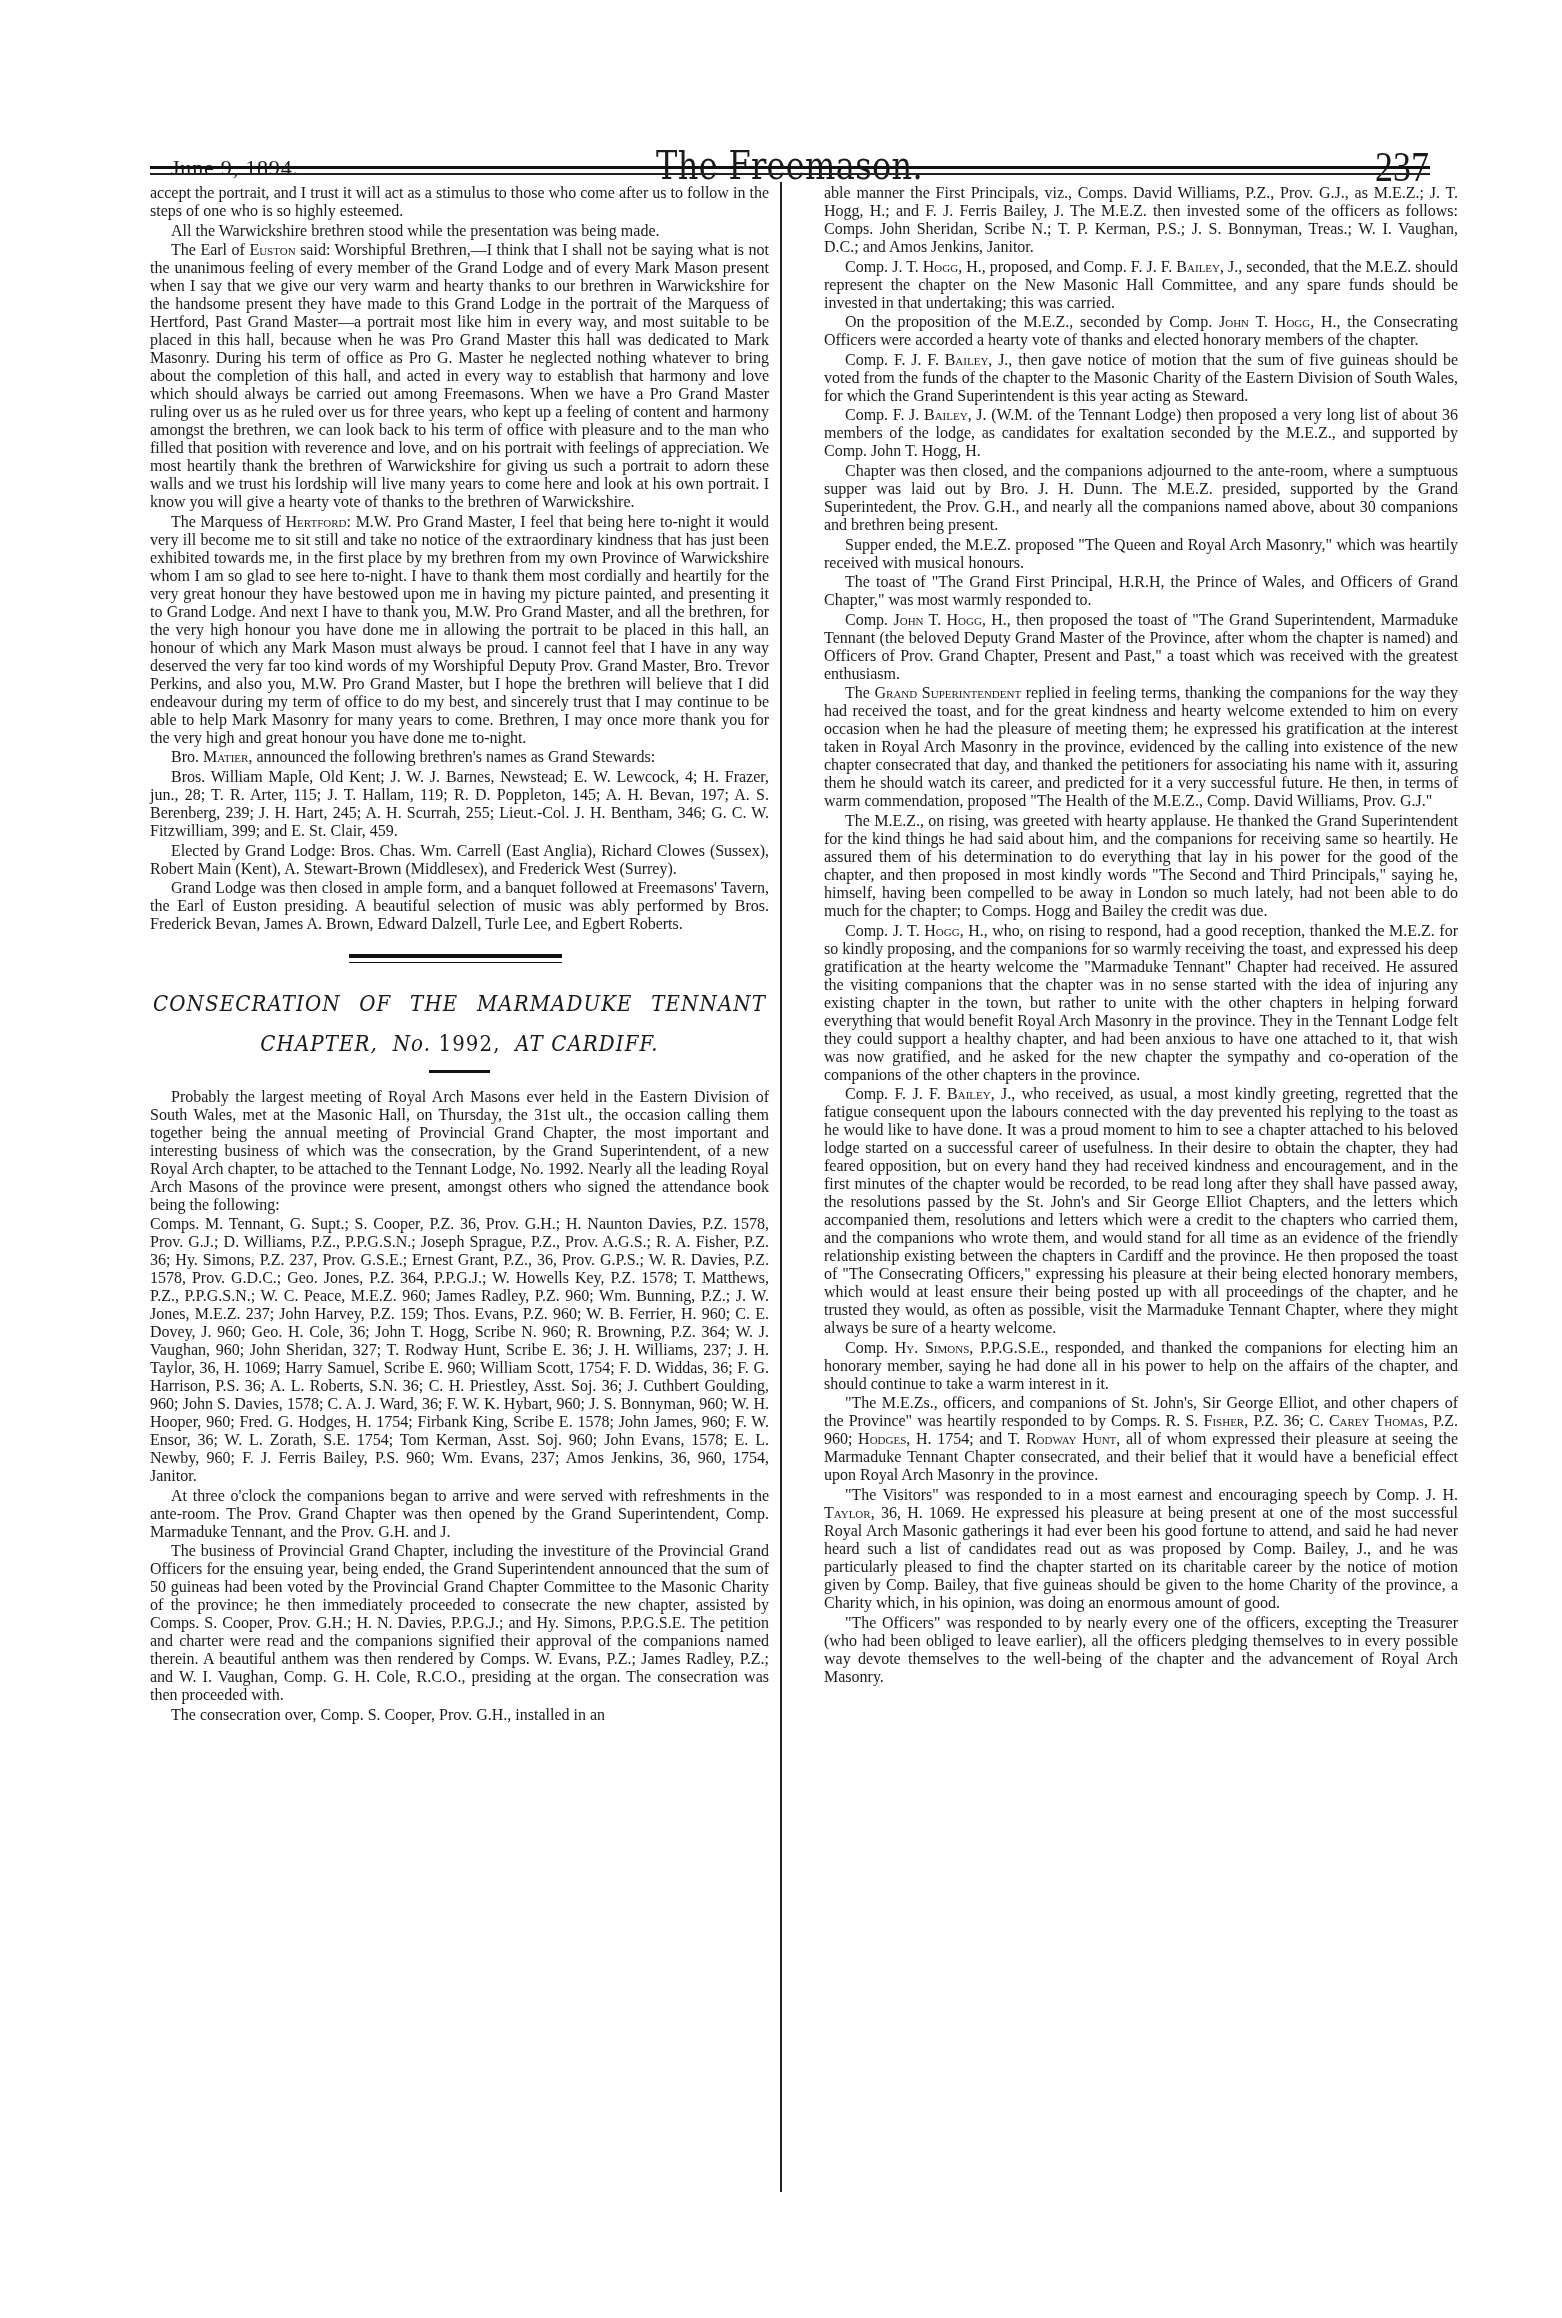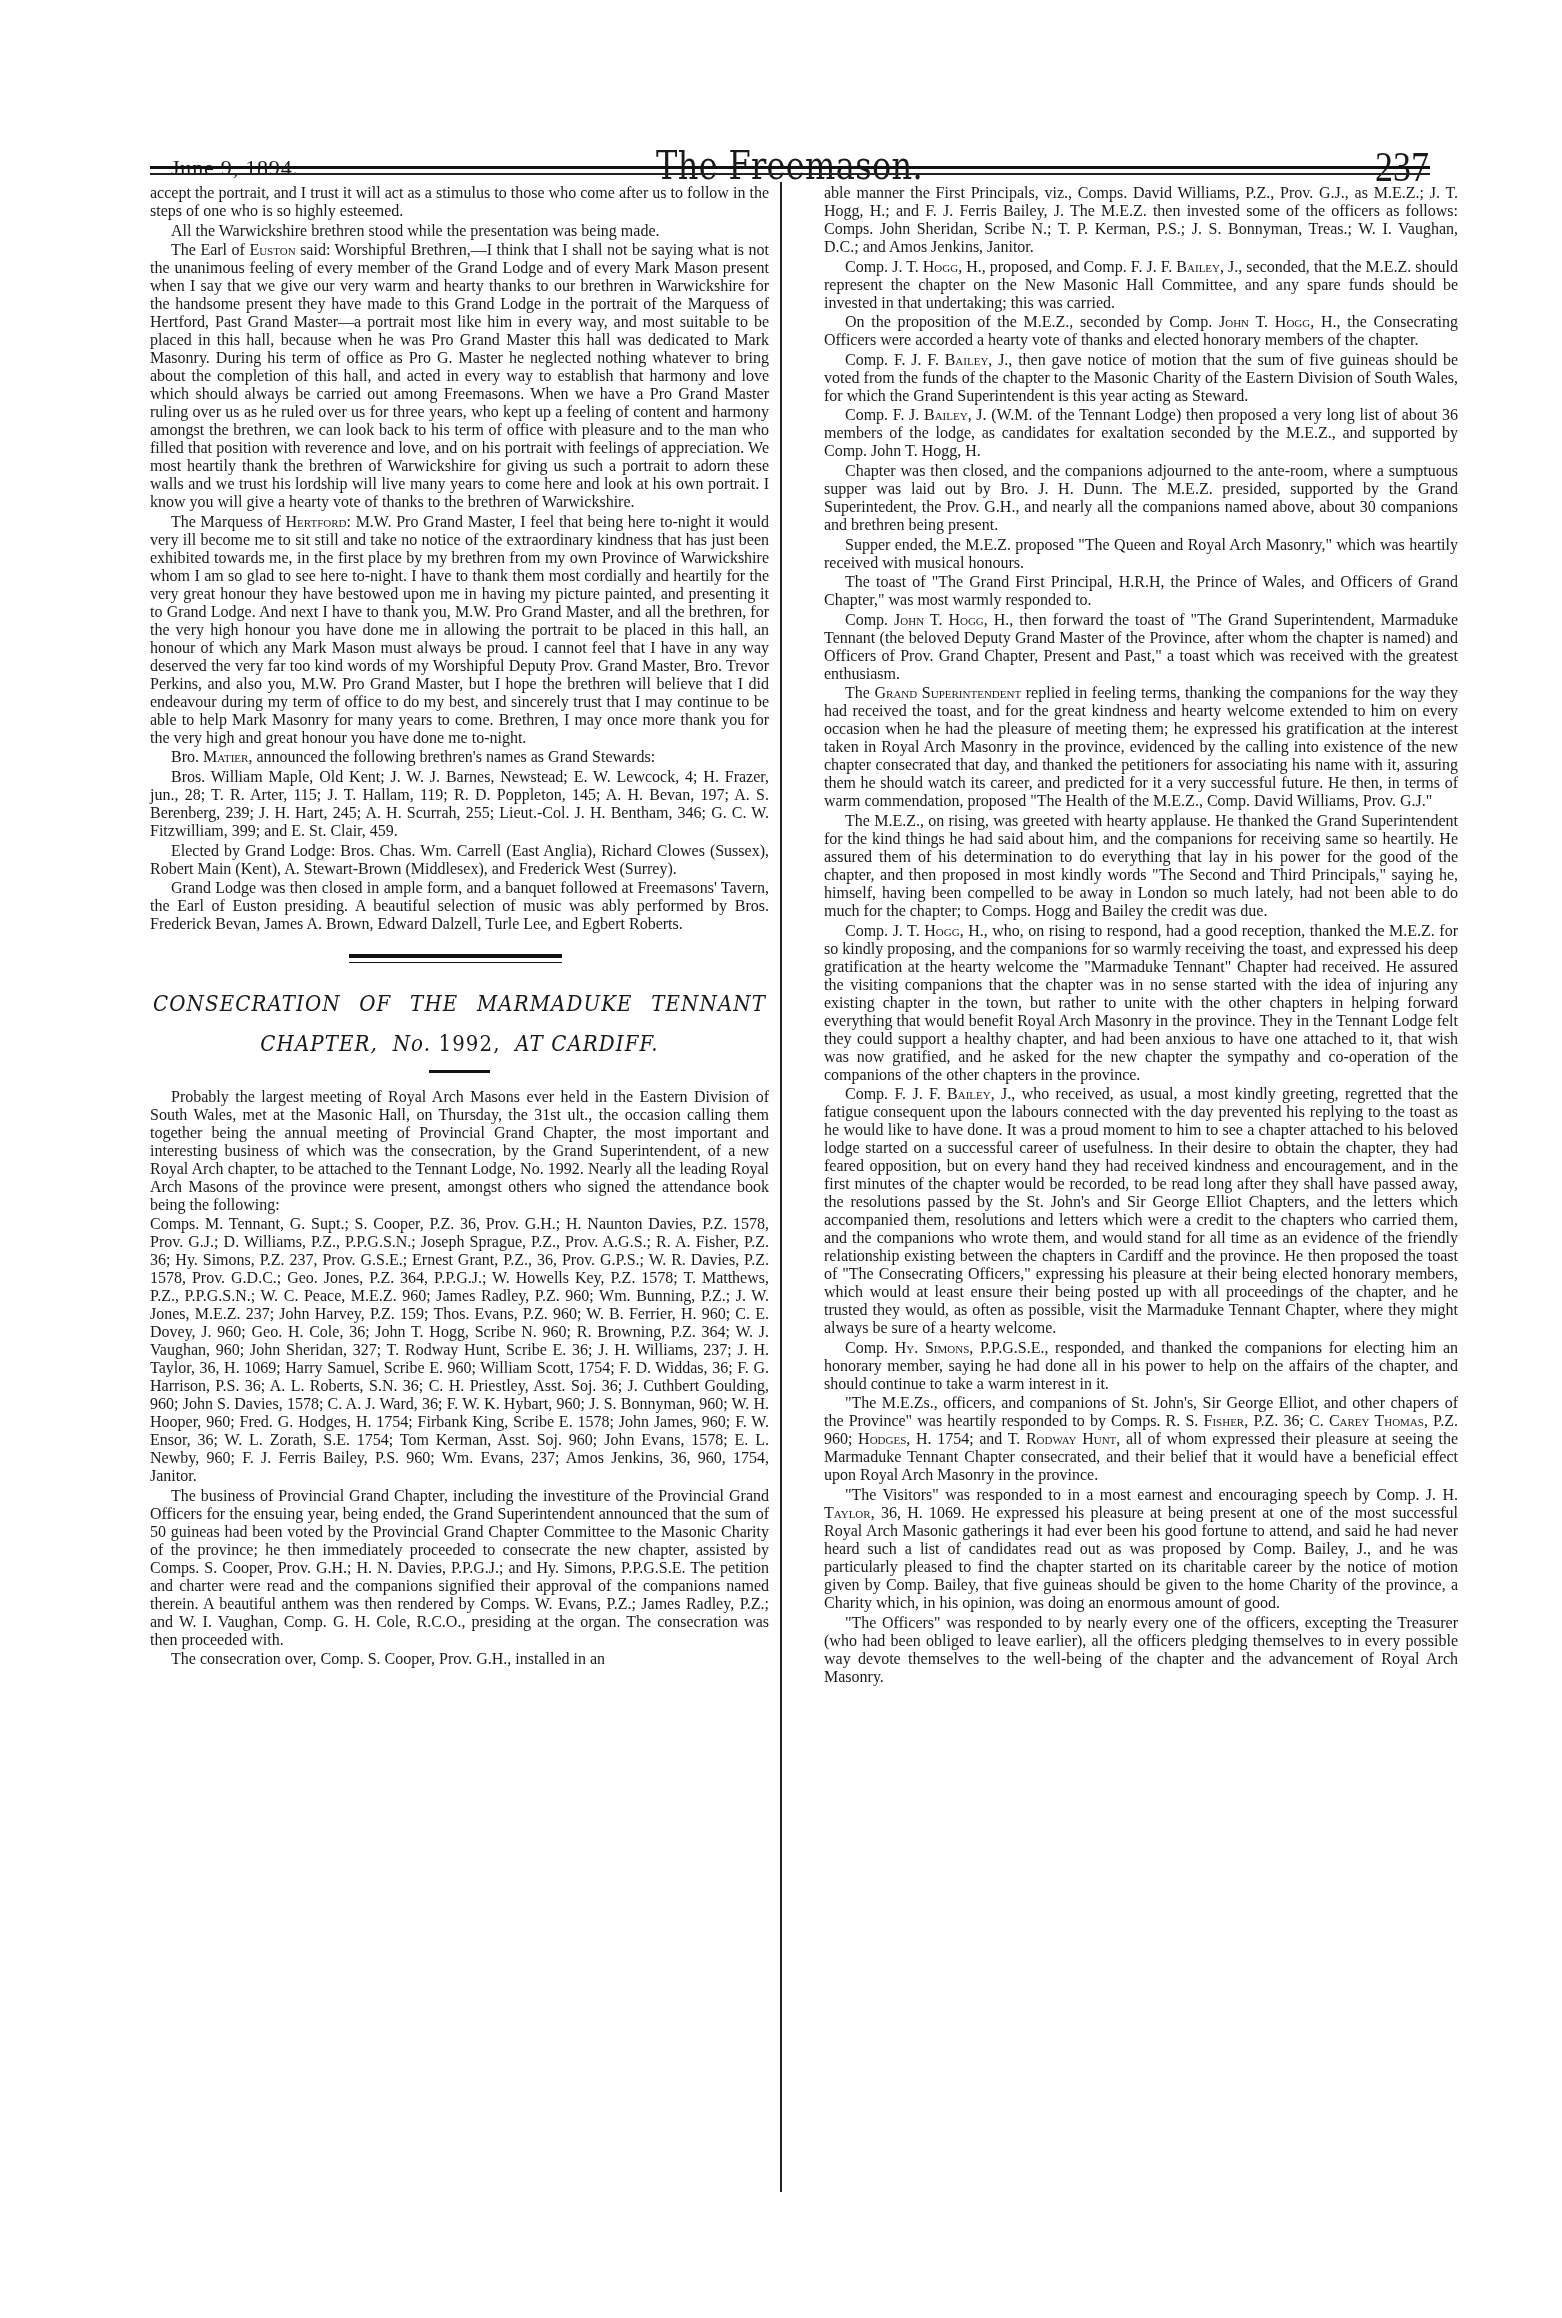--- a/index.html
+++ b/index.html
@@ -73,38 +73,39 @@
       <span>No.</span>
       <span class="upright">1992,</span>&nbsp;
       <span>AT CARDIFF.</span>
     </span>
   </div>
   <div class="short-rule"></div>
 
   <div id="left-article">
       <p><span>Probably the largest meeting of Royal Arch Masons ever held in the Eastern Division of South Wales, met at the Masonic Hall, on Thursday, the 31st ult., the occasion calling them together being the annual meeting of Provincial Grand Chapter, the most important and interesting business of which was the consecration, by the Grand Superintendent, of a new Royal Arch chapter, to be attached to the Tennant Lodge, No. 1992. Nearly all the leading Royal Arch Masons of the province were present, amongst others who signed the attendance book being the following:</span></p>
       <p class="noindent"><span>Comps. M. Tennant, G. Supt.; S. Cooper, P.Z. 36, Prov. G.H.; H. Naunton Davies, P.Z. 1578, Prov. G.J.; D. Williams, P.Z., P.P.G.S.N.; Joseph Sprague, P.Z., Prov. A.G.S.; R. A. Fisher, P.Z. 36; Hy. Simons, P.Z. 237, Prov. G.S.E.; Ernest Grant, P.Z., 36, Prov. G.P.S.; W. R. Davies, P.Z. 1578, Prov. G.D.C.; Geo. Jones, P.Z. 364, P.P.G.J.; W. Howells Key, P.Z. 1578; T. Matthews, P.Z., P.P.G.S.N.; W. C. Peace, M.E.Z. 960; James Radley, P.Z. 960; Wm. Bunning, P.Z.; J. W. Jones, M.E.Z. 237; John Harvey, P.Z. 159; Thos. Evans, P.Z. 960; W. B. Ferrier, H. 960; C. E. Dovey, J. 960; Geo. H. Cole, 36; John T. Hogg, Scribe N. 960; R. Browning, P.Z. 364; W. J. Vaughan, 960; John Sheridan, 327; T. Rodway Hunt, Scribe E. 36; J. H. Williams, 237; J. H. Taylor, 36, H. 1069; Harry Samuel, Scribe E. 960; William Scott, 1754; F. D. Widdas, 36; F. G. Harrison, P.S. 36; A. L. Roberts, S.N. 36; C. H. Priestley, Asst. Soj. 36; J. Cuthbert Goulding, 960; John S. Davies, 1578; C. A. J. Ward, 36; F. W. K. Hybart, 960; J. S. Bonnyman, 960; W. H. Hooper, 960; Fred. G. Hodges, H. 1754; Firbank King, Scribe E. 1578; John James, 960; F. W. Ensor, 36; W. L. Zorath, S.E. 1754; Tom Kerman, Asst. Soj. 960; John Evans, 1578; E. L. Newby, 960; F. J. Ferris Bailey, P.S. 960; Wm. Evans, 237; Amos Jenkins, 36, 960, 1754, Janitor.</span></p>
+      <p><span>At three o'clock the companions began to arrive and were served with refreshments in the ante-room. The Prov. Grand Chapter was then opened by the Grand Superintendent, Comp. Marmaduke Tennant, and the Prov. G.H. and J.</span></p>
       <p><span>The business of Provincial Grand Chapter, including the investiture of the Provincial Grand Officers for the ensuing year, being ended, the Grand Superintendent announced that the sum of 50 guineas had been voted by the Provincial Grand Chapter Committee to the Masonic Charity of the province; he then immediately proceeded to consecrate the new chapter, assisted by Comps. S. Cooper, Prov. G.H.; H. N. Davies, P.P.G.J.; and Hy. Simons, P.P.G.S.E. The petition and charter were read and the companions signified their approval of the companions named therein. A beautiful anthem was then rendered by Comps. W. Evans, P.Z.; James Radley, P.Z.; and W. I. Vaughan, Comp. G. H. Cole, R.C.O., presiding at the organ. The consecration was then proceeded with.</span></p>
       <p><span>The consecration over, Comp. S. Cooper, Prov. G.H., installed in an</span></p>
     </div>
 </div>
 
 <div class="divider"></div>
 
 <div class="col col-right">
   <div id="right-body">
       <p class="noindent"><span>able manner the First Principals, viz., Comps. David Williams, P.Z., Prov. G.J., as M.E.Z.; J. T. Hogg, H.; and F. J. Ferris Bailey, J. The M.E.Z. then invested some of the officers as follows: Comps. John Sheridan, Scribe N.; T. P. Kerman, P.S.; J. S. Bonnyman, Treas.; W. I. Vaughan, D.C.; and Amos Jenkins, Janitor.</span></p>
       <p><span>Comp. J. T. </span><span class="sc">Hogg</span><span>, H., proposed, and Comp. F. J. F. </span><span class="sc">Bailey</span><span>, J., seconded, that the M.E.Z. should represent the chapter on the New Masonic Hall Committee, and any spare funds should be invested in that undertaking; this was carried.</span></p>
       <p><span>On the proposition of the M.E.Z., seconded by Comp. </span><span class="sc">John T. Hogg</span><span>, H., the Consecrating Officers were accorded a hearty vote of thanks and elected honorary members of the chapter.</span></p>
       <p><span>Comp. F. J. F. </span><span class="sc">Bailey</span><span>, J., then gave notice of motion that the sum of five guineas should be voted from the funds of the chapter to the Masonic Charity of the Eastern Division of South Wales, for which the Grand Superintendent is this year acting as Steward.</span></p>
       <p><span>Comp. F. J. </span><span class="sc">Bailey</span><span>, J. (W.M. of the Tennant Lodge) then proposed a very long list of about 36 members of the lodge, as candidates for exaltation seconded by the M.E.Z., and supported by Comp. John T. Hogg, H.</span></p>
       <p><span>Chapter was then closed, and the companions adjourned to the ante-room, where a sumptuous supper was laid out by Bro. J. H. Dunn. The M.E.Z. presided, supported by the Grand Superintedent, the Prov. G.H., and nearly all the companions named above, about 30 companions and brethren being present.</span></p>
       <p><span>Supper ended, the M.E.Z. proposed "The Queen and Royal Arch Masonry," which was heartily received with musical honours.</span></p>
       <p><span>The toast of "The Grand First Principal, H.R.H, the Prince of Wales, and Officers of Grand Chapter," was most warmly responded to.</span></p>
-      <p><span>Comp. </span><span class="sc">John T. Hogg</span><span>, H., then forward the toast of "The Grand Superintendent, Marmaduke Tennant (the beloved Deputy Grand Master of the Province, after whom the chapter is named) and Officers of Prov. Grand Chapter, Present and Past," a toast which was received with the greatest enthusiasm.</span></p>
+      <p><span>Comp. </span><span class="sc">John T. Hogg</span><span>, H., then proposed the toast of "The Grand Superintendent, Marmaduke Tennant (the beloved Deputy Grand Master of the Province, after whom the chapter is named) and Officers of Prov. Grand Chapter, Present and Past," a toast which was received with the greatest enthusiasm.</span></p>
       <p><span>The </span><span class="sc">Grand Superintendent</span><span> replied in feeling terms, thanking the companions for the way they had received the toast, and for the great kindness and hearty welcome extended to him on every occasion when he had the pleasure of meeting them; he expressed his gratification at the interest taken in Royal Arch Masonry in the province, evidenced by the calling into existence of the new chapter consecrated that day, and thanked the petitioners for associating his name with it, assuring them he should watch its career, and predicted for it a very successful future. He then, in terms of warm commendation, proposed "The Health of the M.E.Z., Comp. David Williams, Prov. G.J."</span></p>
       <p><span>The M.E.Z., on rising, was greeted with hearty applause. He thanked the Grand Superintendent for the kind things he had said about him, and the companions for receiving same so heartily. He assured them of his determination to do everything that lay in his power for the good of the chapter, and then proposed in most kindly words "The Second and Third Principals," saying he, himself, having been compelled to be away in London so much lately, had not been able to do much for the chapter; to Comps. Hogg and Bailey the credit was due.</span></p>
       <p><span>Comp. J. T. </span><span class="sc">Hogg</span><span>, H., who, on rising to respond, had a good reception, thanked the M.E.Z. for so kindly proposing, and the companions for so warmly receiving the toast, and expressed his deep gratification at the hearty welcome the "Marmaduke Tennant" Chapter had received. He assured the visiting companions that the chapter was in no sense started with the idea of injuring any existing chapter in the town, but rather to unite with the other chapters in helping forward everything that would benefit Royal Arch Masonry in the province. They in the Tennant Lodge felt they could support a healthy chapter, and had been anxious to have one attached to it, that wish was now gratified, and he asked for the new chapter the sympathy and co-operation of the companions of the other chapters in the province.</span></p>
       <p><span>Comp. F. J. F. </span><span class="sc">Bailey</span><span>, J., who received, as usual, a most kindly greeting, regretted that the fatigue consequent upon the labours connected with the day prevented his replying to the toast as he would like to have done. It was a proud moment to him to see a chapter attached to his beloved lodge started on a successful career of usefulness. In their desire to obtain the chapter, they had feared opposition, but on every hand they had received kindness and encouragement, and in the first minutes of the chapter would be recorded, to be read long after they shall have passed away, the resolutions passed by the St. John's and Sir George Elliot Chapters, and the letters which accompanied them, resolutions and letters which were a credit to the chapters who carried them, and the companions who wrote them, and would stand for all time as an evidence of the friendly relationship existing between the chapters in Cardiff and the province. He then proposed the toast of "The Consecrating Officers," expressing his pleasure at their being elected honorary members, which would at least ensure their being posted up with all proceedings of the chapter, and he trusted they would, as often as possible, visit the Marmaduke Tennant Chapter, where they might always be sure of a hearty welcome.</span></p>
       <p><span>Comp. </span><span class="sc">Hy. Simons</span><span>, P.P.G.S.E., responded, and thanked the companions for electing him an honorary member, saying he had done all in his power to help on the affairs of the chapter, and should continue to take a warm interest in it.</span></p>
       <p><span>"The M.E.Zs., officers, and companions of St. John's, Sir George Elliot, and other chapers of the Province" was heartily responded to by Comps. R. S. </span><span class="sc">Fisher</span><span>, P.Z. 36; C. </span><span class="sc">Carey Thomas</span><span>, P.Z. 960; </span><span class="sc">Hodges</span><span>, H. 1754; and T. </span><span class="sc">Rodway Hunt</span><span>, all of whom expressed their pleasure at seeing the Marmaduke Tennant Chapter consecrated, and their belief that it would have a beneficial effect upon Royal Arch Masonry in the province.</span></p>
       <p><span>"The Visitors" was responded to in a most earnest and encouraging speech by Comp. J. H. </span><span class="sc">Taylor</span><span>, 36, H. 1069. He expressed his pleasure at being present at one of the most successful Royal Arch Masonic gatherings it had ever been his good fortune to attend, and said he had never heard such a list of candidates read out as was proposed by Comp. Bailey, J., and he was particularly pleased to find the chapter started on its charitable career by the notice of motion given by Comp. Bailey, that five guineas should be given to the home Charity of the province, a Charity which, in his opinion, was doing an enormous amount of good.</span></p>
       <p><span>"The Officers" was responded to by nearly every one of the officers, excepting the Treasurer (who had been obliged to leave earlier), all the officers pledging themselves to in every possible way devote themselves to the well-being of the chapter and the advancement of Royal Arch Masonry.</span></p>
     </div>
 </div>

